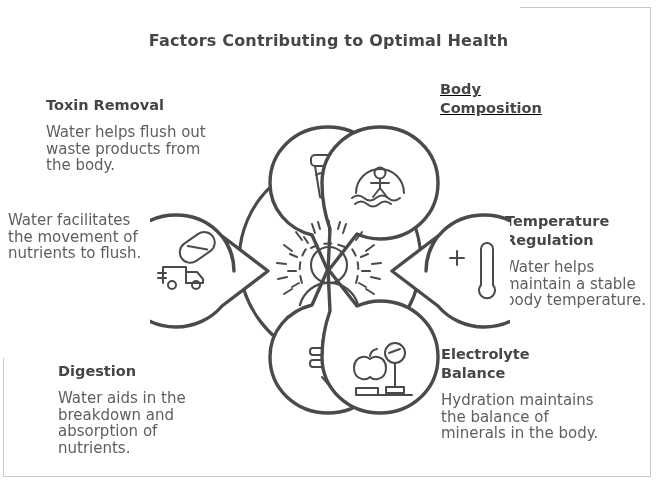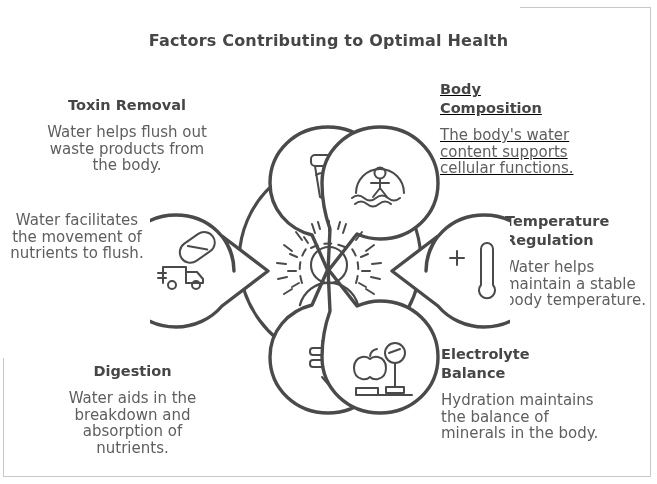--- a/index.html
+++ b/index.html
@@ -68,21 +68,21 @@
     line-height: 19px;
     margin: 0 0 9px 0;
     white-space: pre-line;
   }
   .block .desc {
     font-size: 15px;
     color: #5e5e5e;
     line-height: 16.5px;
     margin: 0;
   }
-  .align-right { text-align: center; }
+  .align-right { text-align: left; }
   .align-left  { text-align: left; }
 
   #block-toxin-removal        { left: 46px;  top: 96px;  width: 162px; }
   #block-body-composition     { left: 440px; top: 80px;  width: 170px; text-decoration: underline; }
   #block-nutrient-transport   { left: 8px;   top: 212px; width: 138px; }
   #block-temperature-regulation { left: 505px; top: 212px; width: 148px; }
   #block-digestion            { left: 58px;  top: 362px; width: 149px; }
   #block-electrolyte-balance  { left: 441px; top: 345px; width: 165px; }
 
   
@@ -106,21 +106,20 @@
   <div id="title">Factors Contributing to Optimal Health</div>
 
   <div class="block align-right" id="block-toxin-removal">
     <p class="heading">Toxin Removal</p>
     <p class="desc">Water helps flush out waste products from the body.</p>
   </div>
 
   <div class="block align-left" id="block-body-composition">
     <p class="heading">Body
 Composition</p>
-    <p class="desc">The body's water content supports cellular functions.</p>
   </div>
 
   <div class="block align-right" id="block-nutrient-transport">
     <p class="desc">Water facilitates the movement of nutrients to flush.</p>
   </div>
 
   <div class="block align-left" id="block-temperature-regulation">
     <p class="heading">Temperature
 Regulation</p>
     <p class="desc">Water helps maintain a stable body temperature.</p>

